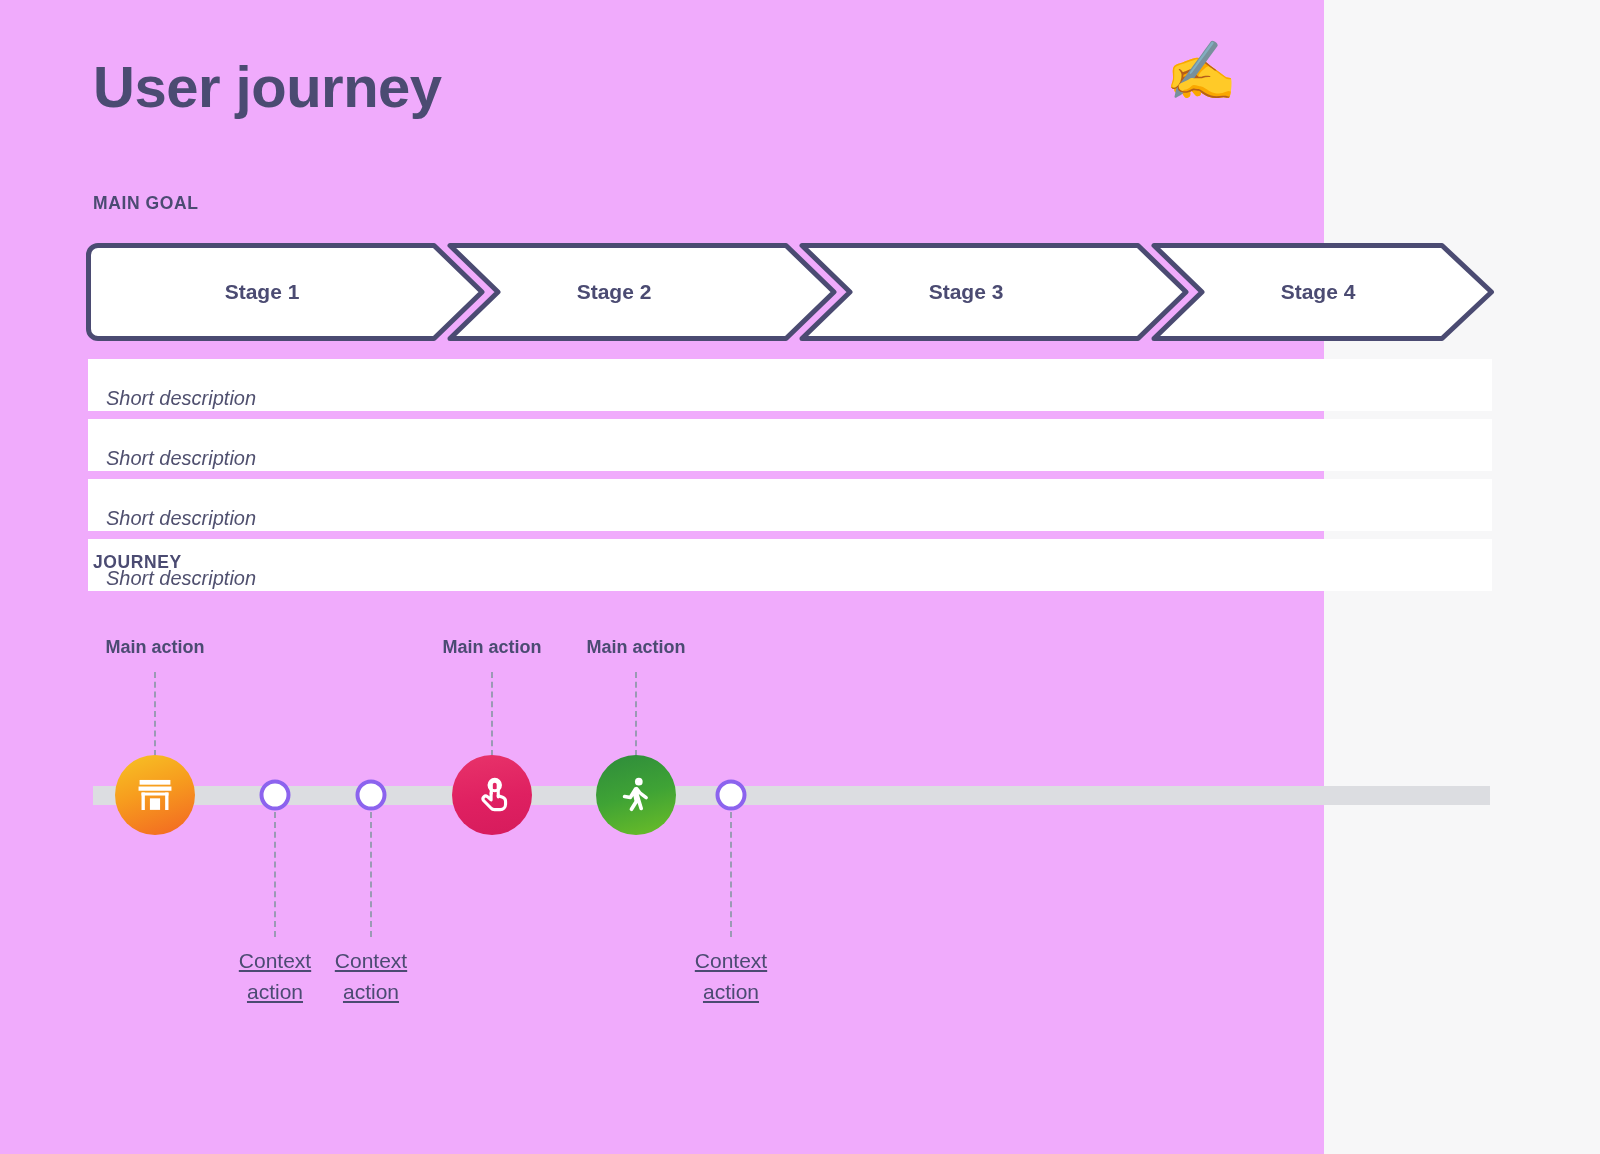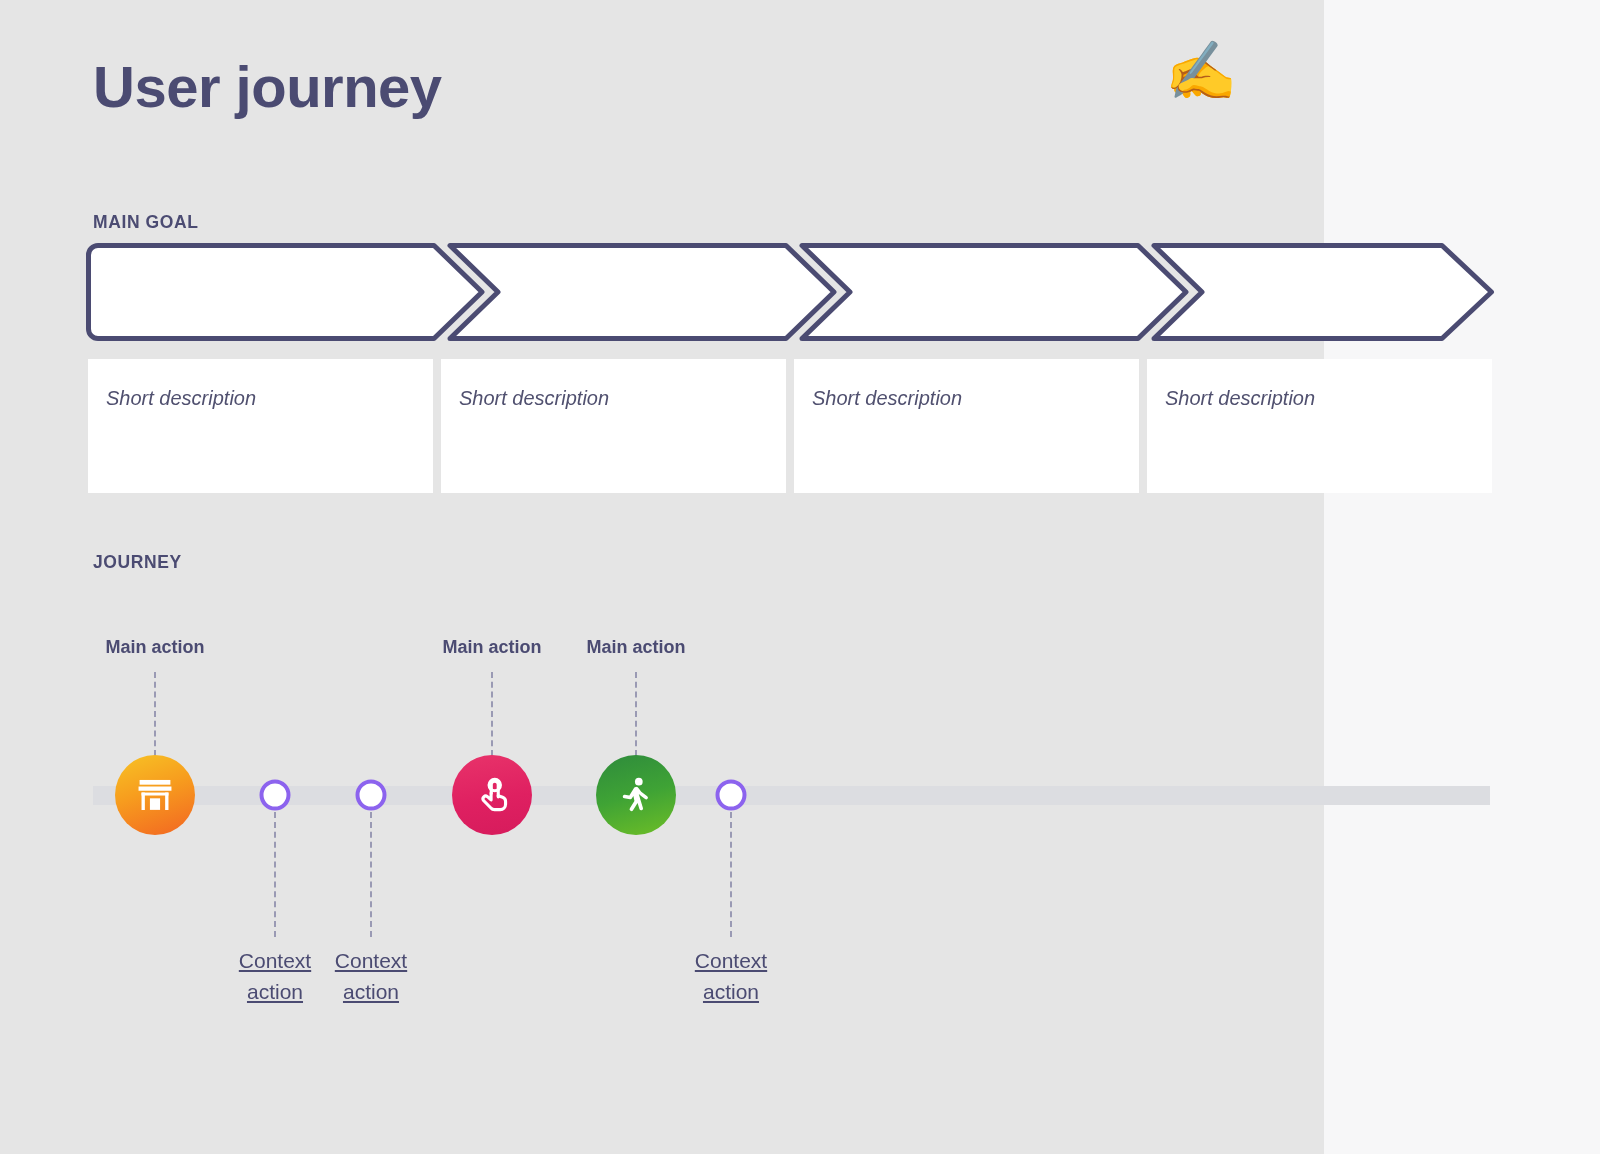--- a/index.html
+++ b/index.html
@@ -9,21 +9,21 @@
     height: 1154px;
     background: #F7F7F8;
     font-family: "Liberation Sans", sans-serif;
     overflow: hidden;
   }
 
   .page {
     position: relative;
     width: 1324px;
     height: 1154px;
-    background: #e5e5e5;
+    background: #f0abfc;
   }
 
   
   .page-title {
     position: absolute;
     left: 93px;
     top: 57px;
     font-size: 58px;
     font-weight: bold;
     color: #4B4B72;
@@ -41,21 +41,21 @@
   }
 
   
   .section-label {
     position: absolute;
     font-size: 17.5px;
     font-weight: bold;
     color: #4B4B72;
     letter-spacing: 0.6px;
   }
-  .section-label.main-goal { left: 93px; top: 212px; }
+  .section-label.main-goal { left: 93px; top: 193px; }
   .section-label.journey   { left: 93px; top: 552px; }
 
   
   .stage-bar {
     position: absolute;
     left: 86px;
     top: 243px;
     width: 1408px;
     height: 98px;
   }
@@ -82,20 +82,21 @@
 
   
   .desc-row {
     position: absolute;
     left: 88px;
     top: 359px;
     width: 1404px;
     height: 134px;
     display: flex;
     gap: 8px;
+    flex-direction: column;
   }
   .desc-card {
     flex: 1 1 0;
     background: #FFFFFF;
     padding: 26px 0 0 18px;
   }
   .desc-card-text {
     font-size: 20px;
     font-style: italic;
     color: #50506F;
@@ -223,20 +224,26 @@
       <path fill="#FFFFFF" stroke="#4B4B72" stroke-width="5" stroke-linejoin="round" d="M12 2.5 H348 L396 49 L348 95.5 H12 A9.5 9.5 0 0 1 2.5 86 V12 A9.5 9.5 0 0 1 12 2.5 Z"></path>
 
       <path fill="#FFFFFF" stroke="#4B4B72" stroke-width="5" stroke-linejoin="round" d="M364 2.5 H700 L748 49 L700 95.5 H364 L412 49 Z"></path>
 
       <path fill="#FFFFFF" stroke="#4B4B72" stroke-width="5" stroke-linejoin="round" d="M716 2.5 H1052 L1100 49 L1052 95.5 H716 L764 49 Z"></path>
 
       <path fill="#FFFFFF" stroke="#4B4B72" stroke-width="5" stroke-linejoin="round" d="M1068 2.5 H1356 L1405.5 49 L1356 95.5 H1068 L1116 49 Z"></path>
     </svg>
   </div>
 
+  <div class="stage-labels">
+    <div class="stage-label-cell">Stage 1</div>
+    <div class="stage-label-cell">Stage 2</div>
+    <div class="stage-label-cell">Stage 3</div>
+    <div class="stage-label-cell">Stage 4</div>
+  </div>
 
   <div class="desc-row">
     <div class="desc-card">
       <div class="desc-card-text">Short description</div>
     </div>
     <div class="desc-card">
       <div class="desc-card-text">Short description</div>
     </div>
     <div class="desc-card">
       <div class="desc-card-text">Short description</div>

